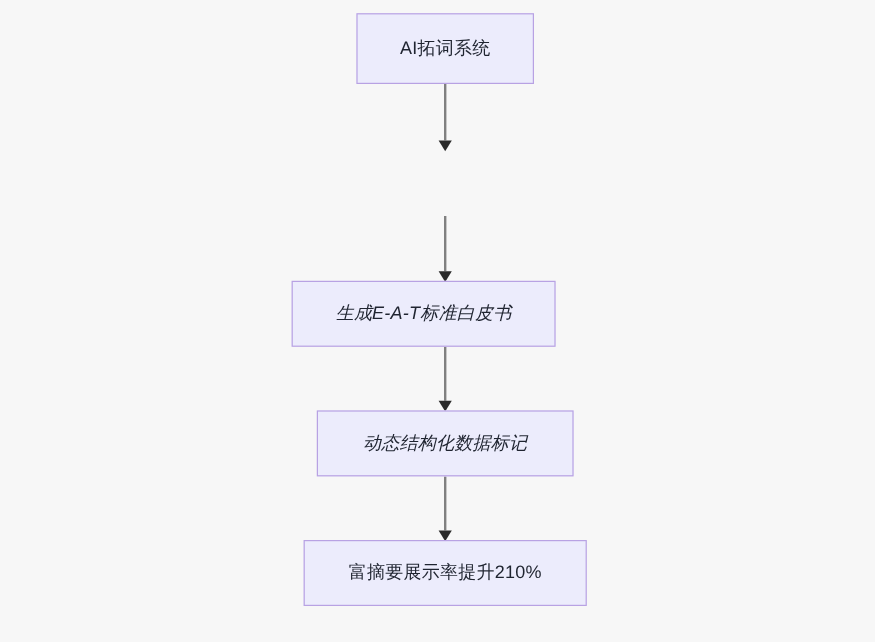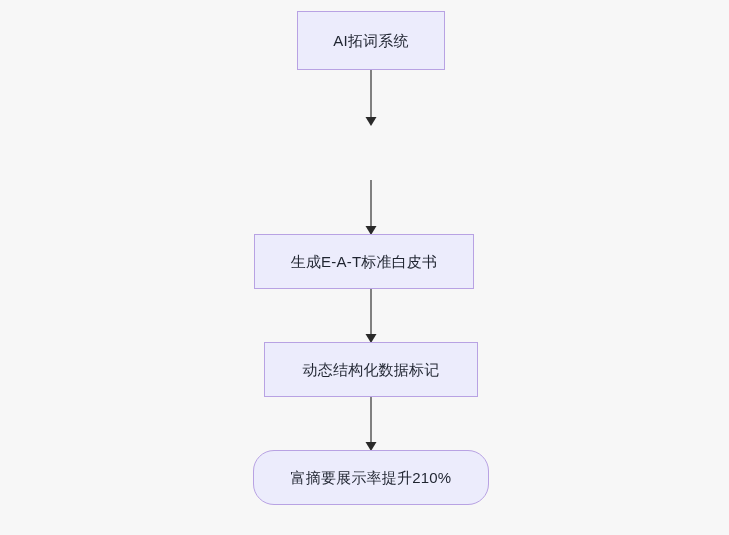--- a/index.html
+++ b/index.html
@@ -75,25 +75,25 @@
       <line x1="16" y1="0" x2="16" y2="45" stroke="#808080" stroke-width="2"></line>
       <polygon points="10.5,45 21.5,45 16,54" fill="#2a2a2a"></polygon>
     </svg>
   </div>
 
   <div class="node" style="left:297px; top:11px; width:148px; height:59px;">
     <span class="node-label">AI拓词系统</span>
   </div>
 
 
-  <div class="node" style="left:254px; top:234px; width:220px; height:55px;">
+  <div class="node" style="left:243px; top:234px; width:220px; height:55px;font-style:italic;">
     <span class="node-label">生成E-A-T标准白皮书</span>
   </div>
 
-  <div class="node" style="left:264px; top:342px; width:214px; height:55px;">
+  <div class="node" style="left:264px; top:342px; width:214px; height:55px;font-style:italic;">
     <span class="node-label">动态结构化数据标记</span>
   </div>
 
-  <div class="node" style="left:253px; top:450px; width:236px; height:55px;border-radius:21px;">
+  <div class="node" style="left:253px; top:450px; width:236px; height:55px;">
     <span class="node-label">富摘要展示率提升210%</span>
   </div>
 
 </div>
 
 </body></html>

